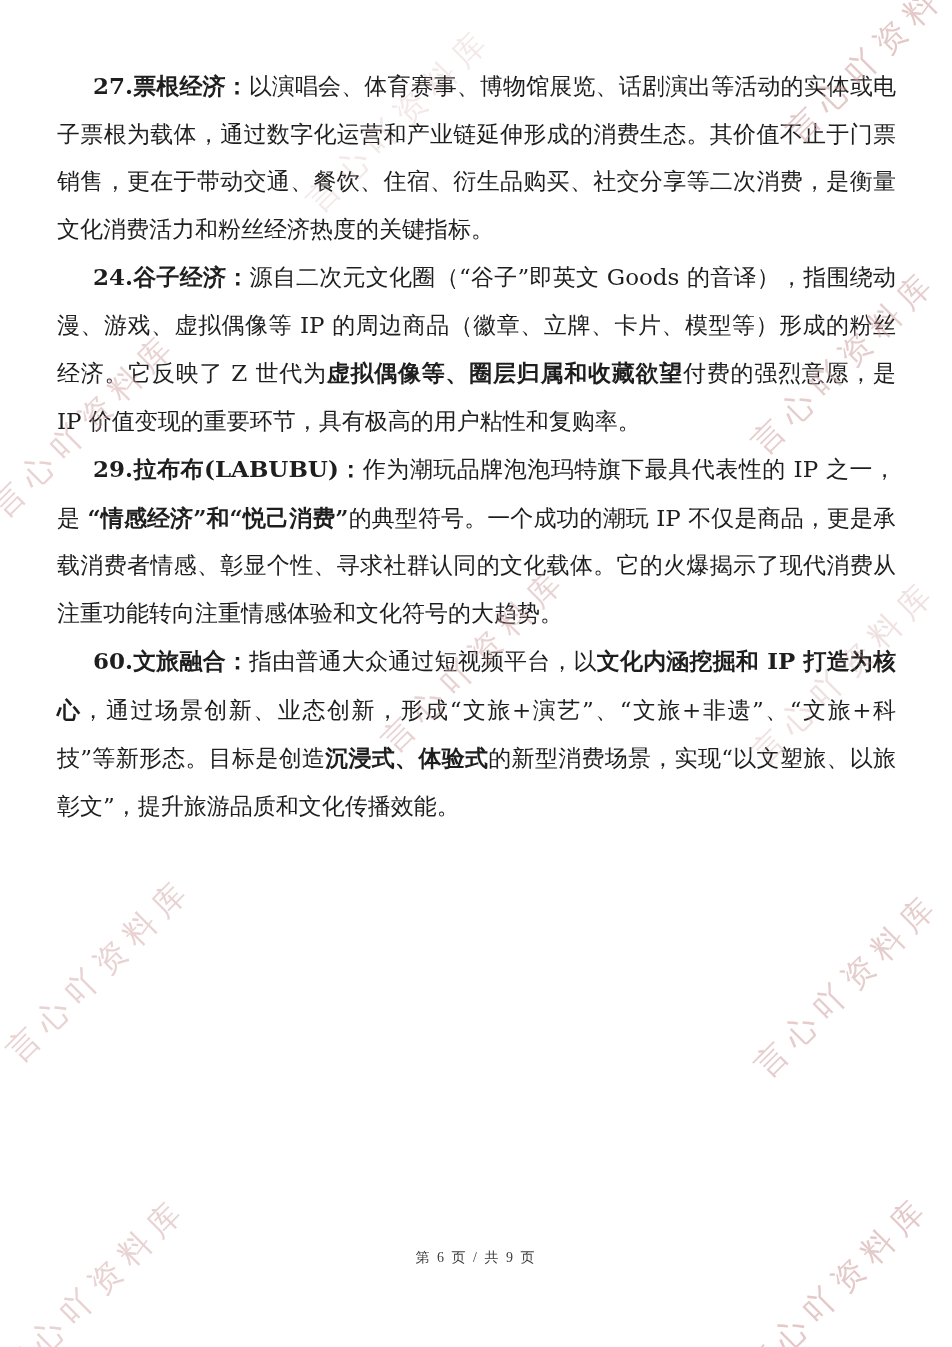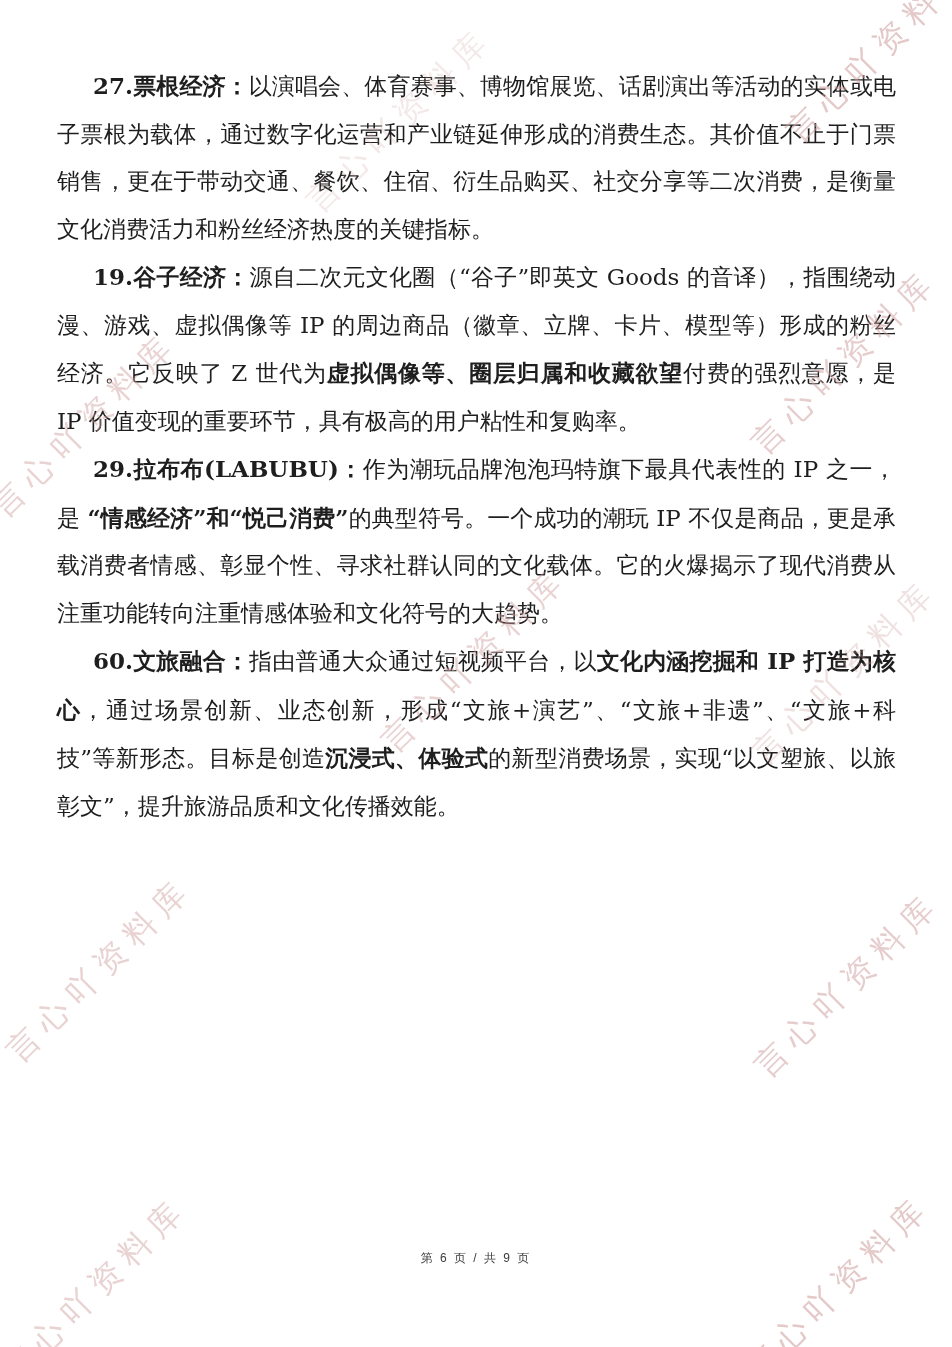--- a/index.html
+++ b/index.html
@@ -48,35 +48,35 @@
     white-space: nowrap;
     font-family: "DejaVu Sans", "Liberation Sans", sans-serif;
     user-select: none;
   }
   .footer {
     position: absolute;
     left: 0;
     right: 0;
     bottom: 80px;
     text-align: center;
-    font-size: 12px;
+    font-size: 14px;
     letter-spacing: 2px;
     color: #3c3c3c;
-    font-family: Liberation Sans, sans-serif;
+    font-family: Liberation Serif, serif;
   }
 </style>
 </head>
 <body>
 
 <div class="page">
 
   <div class="doc-body">
 
   <p><span class="run bold">27.票根经济：</span><span class="run">以演唱会、体育赛事、博物馆展览、话剧演出等活动的实体或电子票根为载体，通过数字化运营和产业链延伸形成的消费生态。其价值不止于门票销售，更在于带动交通、餐饮、住宿、衍生品购买、社交分享等二次消费，是衡量文化消费活力和粉丝经济热度的关键指标。</span></p>
-      <p><span class="run bold">19.谷子经济：</span><span class="run">源自二次元文化圈（“谷子”即英文 Goods 的音译），指围绕动漫、游戏、虚拟偶像等 IP 的周边商品（徽章、立牌、卡片、模型等）形成的粉丝经济。它反映了 Z 世代为</span><span class="run bold">虚拟偶像等、圈层归属和收藏欲望</span><span class="run">付费的强烈意愿，是 IP 价值变现的重要环节，具有极高的用户粘性和复购率。</span></p>
+      <p><span class="run bold">24.谷子经济：</span><span class="run">源自二次元文化圈（“谷子”即英文 Goods 的音译），指围绕动漫、游戏、虚拟偶像等 IP 的周边商品（徽章、立牌、卡片、模型等）形成的粉丝经济。它反映了 Z 世代为</span><span class="run bold">虚拟偶像等、圈层归属和收藏欲望</span><span class="run">付费的强烈意愿，是 IP 价值变现的重要环节，具有极高的用户粘性和复购率。</span></p>
       <p><span class="run bold">29.拉布布(LABUBU)：</span><span class="run">作为潮玩品牌泡泡玛特旗下最具代表性的 IP 之一，是 </span><span class="run bold">“情感经济”和“悦己消费”</span><span class="run">的典型符号。一个成功的潮玩 IP 不仅是商品，更是承载消费者情感、彰显个性、寻求社群认同的文化载体。它的火爆揭示了现代消费从注重功能转向注重情感体验和文化符号的大趋势。</span></p>
       <p><span class="run bold">60.文旅融合：</span><span class="run">指由普通大众通过短视频平台，以</span><span class="run bold">文化内涵挖掘和 IP 打造为核心</span><span class="run">，通过场景创新、业态创新，形成“文旅+演艺”、“文旅+非遗”、“文旅+科技”等新形态。目标是创造</span><span class="run bold">沉浸式、体验式</span><span class="run">的新型消费场景，实现“以文塑旅、以旅彰文”，提升旅游品质和文化传播效能。</span></p>
     </div>
 
   <div class="wm-layer">
 
   <div class="wm" style="left: 880px; top: 50px; opacity: 0.55; color: rgb(207, 157, 157);">言心吖资料库</div>
       <div class="wm" style="left: 400px; top: 120px; opacity: 0.22; color: rgb(207, 157, 157);">言心吖资料库</div>
       <div class="wm" style="left: 845px; top: 362px; opacity: 0.5; color: rgb(207, 157, 157);">言心吖资料库</div>
       <div class="wm" style="left: 85px; top: 425px; opacity: 0.45; color: rgb(207, 157, 157);">言心吖资料库</div>

